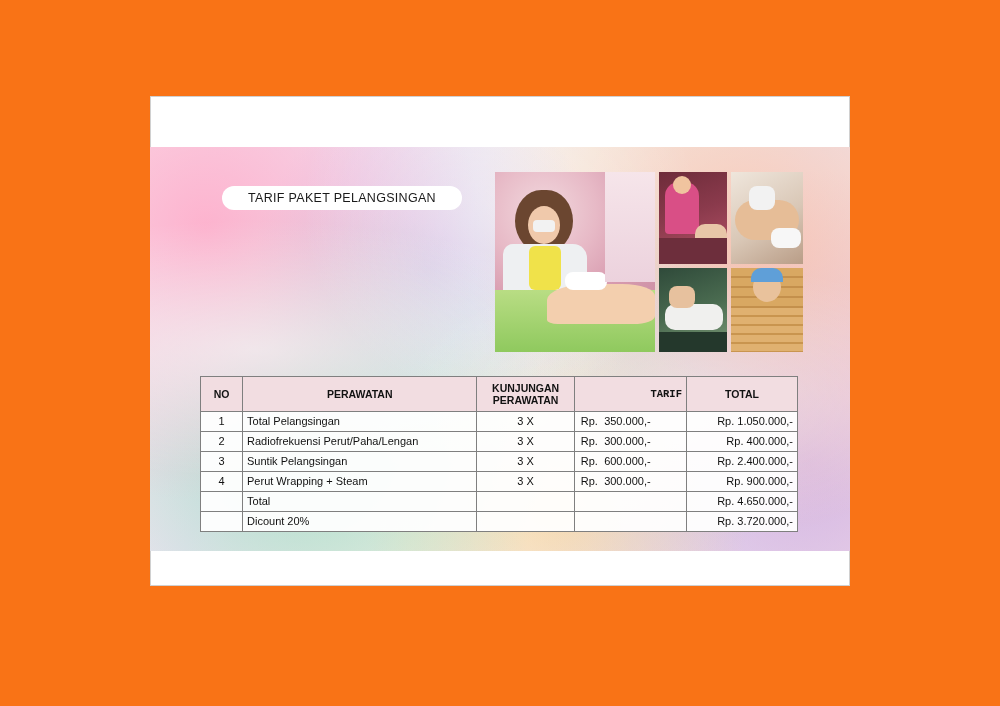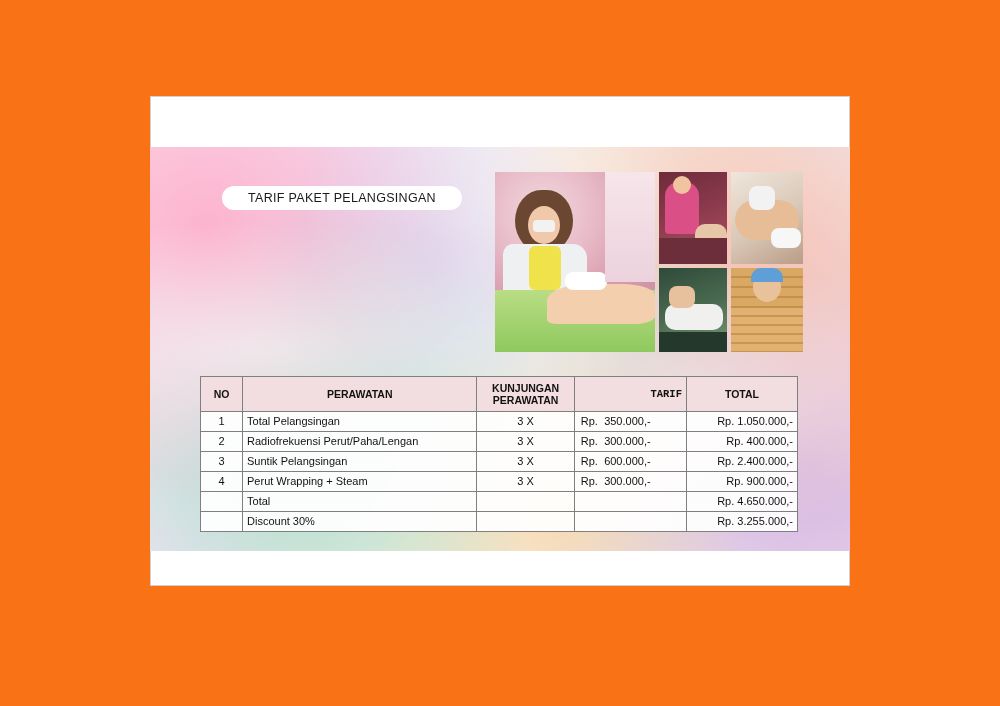--- a/index.html
+++ b/index.html
@@ -267,25 +267,25 @@
       </tr>
 
       <tr>
         <td class="c-no"></td>
         <td class="c-name">Total</td>
         <td class="c-visit"></td>
         <td class="c-tarif"></td>
         <td class="c-total">Rp. 4.650.000,-</td>
       </tr>
 
-
       <tr>
         <td class="c-no"></td>
-        <td class="c-name">Discount 30%</td>
+        <td class="c-name">Dicount 20%</td>
         <td class="c-visit"></td>
         <td class="c-tarif"></td>
-        <td class="c-total">Rp. 3.255.000,-</td>
-      </tr>
+        <td class="c-total">Rp. 3.720.000,-</td>
+      </tr>
+
 
     </tbody>
   </table>
 
 </div>
 
 </body></html>

